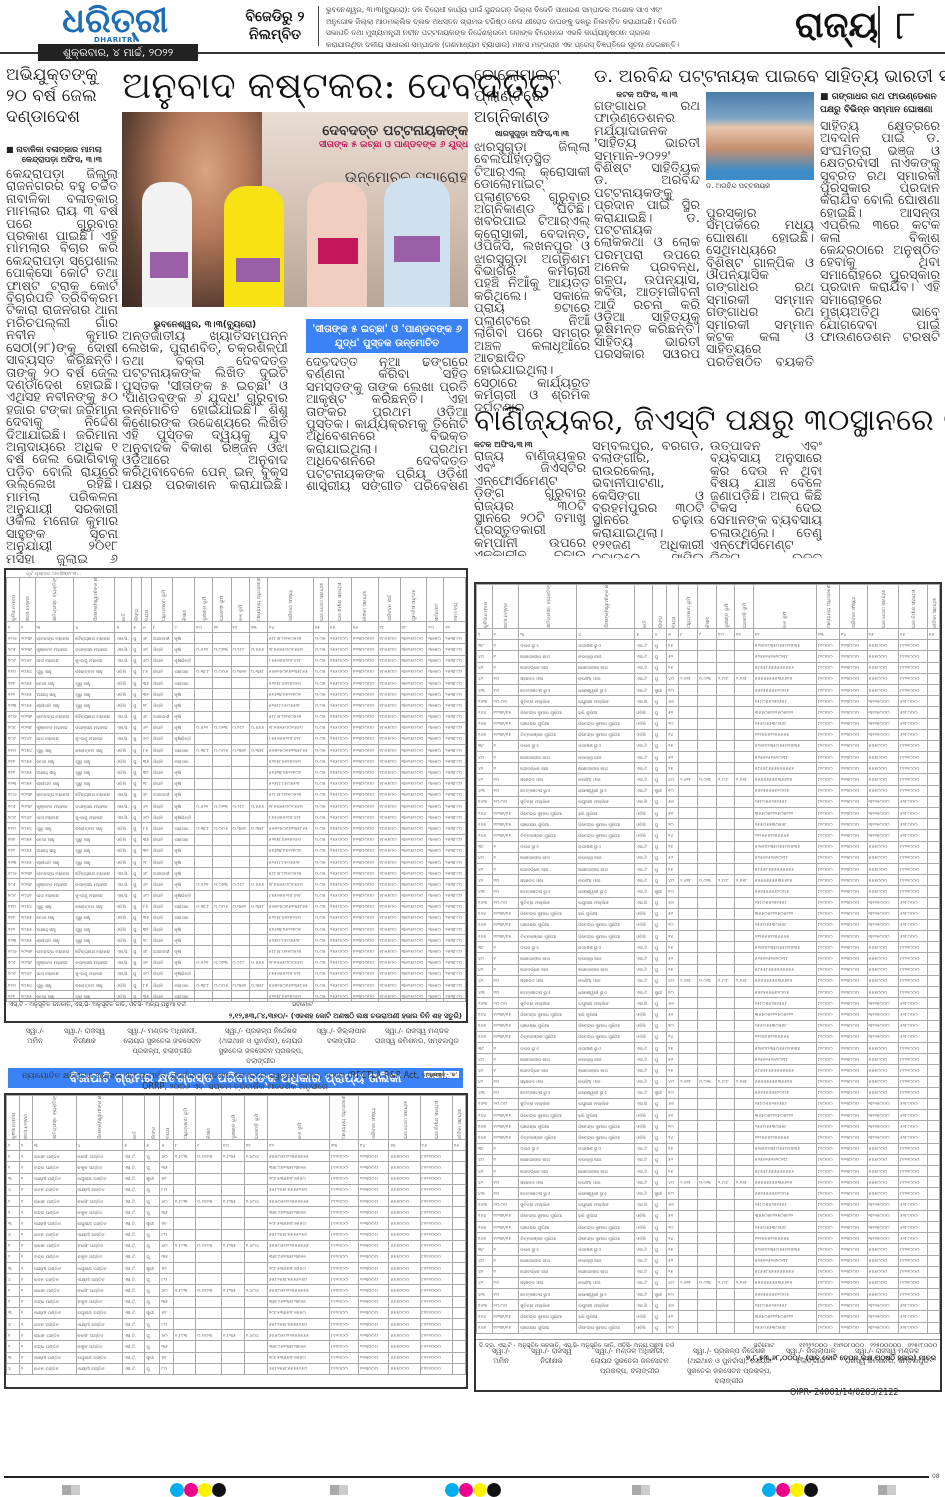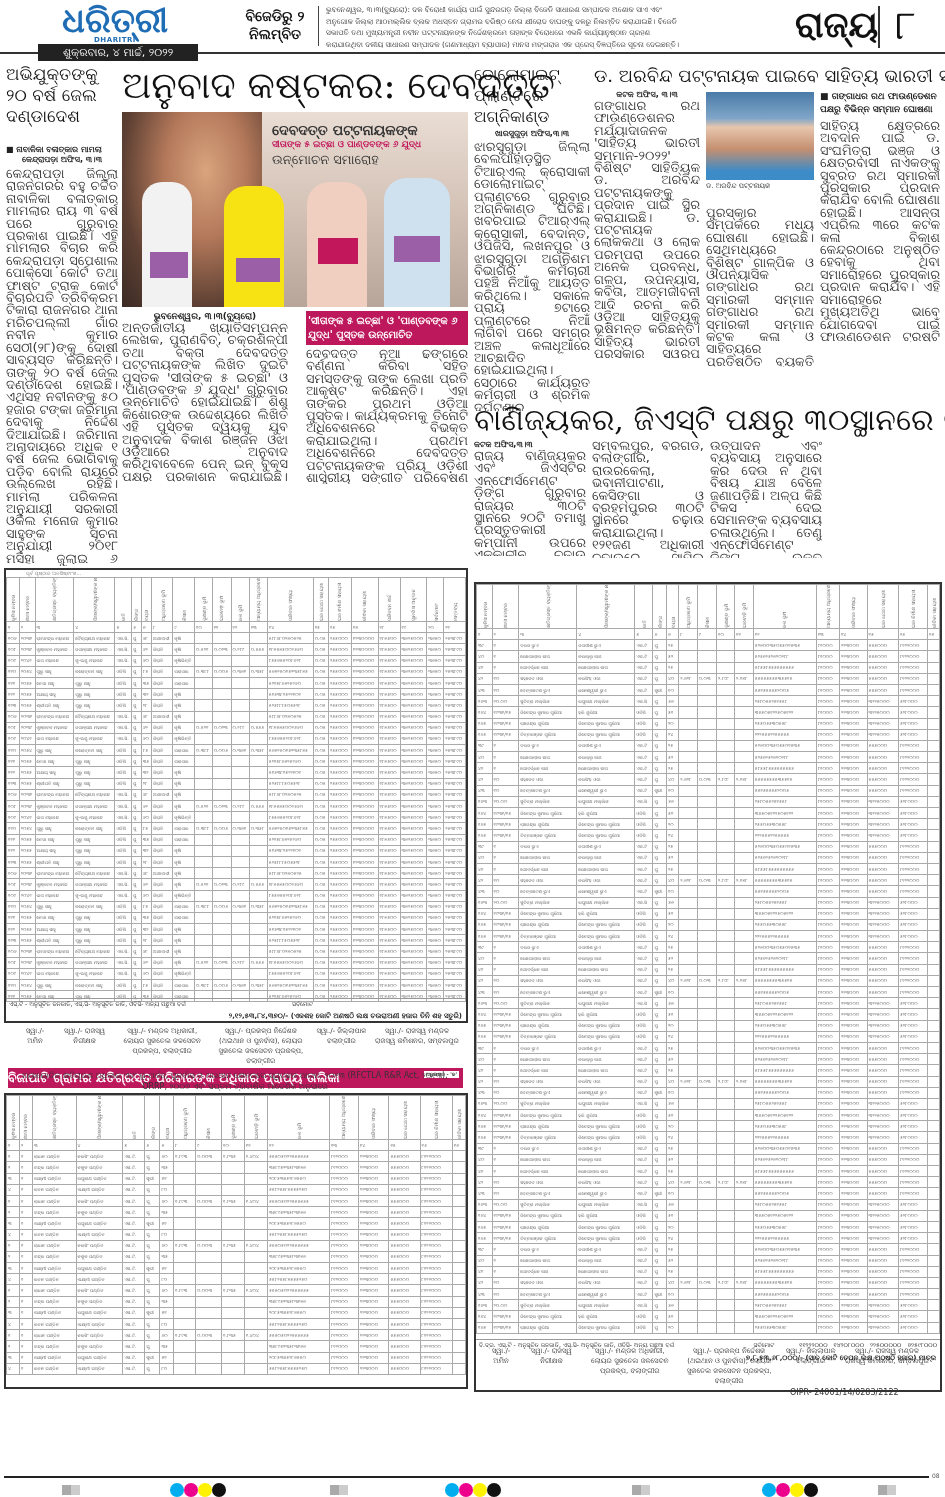--- a/index.html
+++ b/index.html
@@ -14,21 +14,21 @@
 .flash{left:240px;top:7px;width:70px;font-size:14px;font-weight:bold;text-align:center;line-height:18px;color:#111}
 .flash-sep{left:318px;top:6px;width:1px;height:40px;background:#444}
 .flash-text{left:326px;top:4px;width:360px;font-size:7.3px;line-height:11.5px;color:#333}
 .section{left:795px;top:4px;width:80px;font-size:36px;font-weight:bold;color:#111;line-height:42px}
 .section-sep{left:878px;top:6px;width:2px;height:42px;background:#333}
 .page-no{left:895px;top:2px;font-size:40px;color:#111;line-height:46px}
 .headline{font-family:"DejaVu Serif",serif;color:#111;font-weight:normal}
 .body-text{font-size:13px;line-height:12.4px;color:#333;text-align:justify;overflow:hidden}
 .byline{font-size:8px;font-weight:bold;text-align:center;color:#222}
 .photo{background:linear-gradient(180deg,#e9ddd4 0%,#d4c2b6 50%,#b8a59a 100%);overflow:hidden}
-.banner-dark{background:#be185d;color:#fff;}
+.banner-dark{background:#3b82f6;color:#fff;text-align:center}
 .table-box{border:2px solid #333;background:#fff;overflow:hidden}
 table.grid{border-collapse:collapse;width:100%;font-size:4.6px;color:#555}
 table.grid td,table.grid th{border:1px solid #aaa;padding:0 1px;height:11.2px;white-space:nowrap;overflow:hidden}
 table.grid th{height:44px;font-weight:normal;writing-mode:vertical-rl;transform:rotate(180deg);text-align:left;font-size:5px}
 .sig-row{display:flex;justify-content:space-between;font-size:7px;color:#333;text-align:center;line-height:10px}
 .cmyk{position:absolute;width:14px;height:14px;border-radius:50%}
 .gray{position:absolute;width:18px;height:10px;background:linear-gradient(90deg,#aaa 50%,#ccc 50%)}
 </style>
 </head>
 <body>
@@ -50,35 +50,35 @@
   <div class="headline" style="font-size:17px;line-height:21px">ଅଭିଯୁକ୍ତଙ୍କୁ ୨୦ ବର୍ଷ ଜେଲ ଦଣ୍ଡାଦେଶ</div>
   <div style="font-size:8px;font-weight:bold;margin-top:18px">■ ନାବାଳିକା ବଳାତ୍କାର ମାମଲା</div>
   <div class="byline">କେନ୍ଦ୍ରାପଡ଼ା ଅଫିସ, ୩।୩</div>
   <div class="body-text" style="height:398px;margin-top:3px">କେନ୍ଦ୍ରାପଡ଼ା ଜିଲ୍ଲା ରାଜନଗରର ବହୁ ଚର୍ଚ୍ଚିତ ନାବାଳିକା ବଳାତ୍କାର ମାମଲାର ରାୟ ୩ ବର୍ଷ ପରେ ଗୁରୁବାର ପ୍ରକାଶ ପାଇଛି। ଏହି ମାମଲାର ବିଚାର କରି କେନ୍ଦ୍ରାପଡ଼ା ସ୍ପେଶାଲ ପୋକ୍‌ସୋ କୋର୍ଟ ତଥା ଫାଷ୍ଟ ଟ୍ରାକ କୋର୍ଟ ବିଚାରପତି ତ୍ରିବିକ୍ରମ ଟିକାରା ରାଜନଗର ଥାନା ମରିଚପଲ୍ଲୀ ଗାଁର ନବୀନ କୁମାର ସେଠୀ(୨୮)ଙ୍କୁ ଦୋଷୀ ସାବ୍ୟସ୍ତ କରିଛନ୍ତି। ତାଙ୍କୁ ୨୦ ବର୍ଷ ଜେଲ ଦଣ୍ଡାଦେଶ ହୋଇଛି। ଏଥିସହ ନବୀନଙ୍କୁ ୫୦ ହଜାର ଟଙ୍କା ଜରିମାନା ଦେବାକୁ ନିର୍ଦ୍ଦେଶ ଦିଆଯାଇଛି। ଜରିମାନା ଅନାଦାୟରେ ଅଧିକ ୧ ବର୍ଷ ଜେଲ ଭୋଗିବାକୁ ପଡ଼ିବ ବୋଲି ରାୟରେ ଉଲ୍ଲେଖ ରହିଛି। ମାମଲା ପରିକଳନା ଅନୁଯାୟୀ ସରକାରୀ ଓକିଲ ମନୋଜ କୁମାର ସାହୁଙ୍କ ସୂଚନା ଅନୁଯାୟୀ ୨୦୧୮ ମସିହା ଜୁଲାଇ ୬ ଅପରାହ୍ନ ୩ଟାରେ ନାବାଳିକା ଜଣକ ଶୁଖୁଥିବା ଲୁଗା ଗୋଟାଇବାକୁ ନିକଟସ୍ଥ ପୋଖରୀ କୂଳକୁ ଯାଇଥିଲେ। ଏହି ସମୟରେ ଅଭିଯୁକ୍ତ ନବୀନ ପାଡ଼ିତା ନାବାଳିକାଙ୍କ ମୁହଁରେ ଲୁଗା ବାନ୍ଧି ନିକଟସ୍ଥ ଏକ ଗୁହାଳ ଘରକୁ ନେଇ ବଳାତ୍କାର କରିଥିଲେ। ଏ ନେଇ ପୀଡ଼ିତାଙ୍କ ପକ୍ଷରୁ ଥାନାରେ କରାଯାଇଥିବା ଅଭିଯୋଗକୁ ଭିତ୍ତିକରି ନଂ. ୨୦/୧୮ରେ ମାମଲା ରୁଜୁ ହୋଇଥିଲା।</div>
 </div>
 
 <div class="abs" style="left:122px;top:64px;width:346px">
   <div class="headline" style="font-size:37px;line-height:44px;text-align:center;white-space:nowrap">ଅନୁବାଦ କଷ୍ଟକର: ଦେବଦତ୍ତ</div>
   <div class="photo" style="position:relative;width:346px;height:195px;margin-top:4px">
     <div style="position:absolute;left:0;top:0;width:140px;height:195px;background:radial-gradient(ellipse at 60% 30%,#d9a47e 0%,#b3785a 35%,#5d4033 70%,#3a2a24 100%)"></div>
-    <div style="position:absolute;left:150px;top:10px;width:196px;text-align:left">
+    <div style="position:absolute;left:150px;top:10px;width:196px;text-align:right">
       <div style="font-size:14px;color:#333;font-weight:bold">ଦେବଦତ୍ତ ପଟ୍ଟନାୟକଙ୍କ</div>
       <div style="font-size:9px;color:#c2185b;font-weight:bold">ସୀତାଙ୍କ ୫ ଇଚ୍ଛା ଓ ପାଣ୍ଡବଙ୍କ ୬ ଯୁଦ୍ଧ</div>
-      <div style="font-size:13px;color:#333;margin-top:2px">ଉନ୍ମୋଚନ ସମାରୋହ</div>
+      <div style="font-size:15px;color:#333;margin-top:18px">ଉନ୍ମୋଚନ ସମାରୋହ</div>
     </div>
     <div style="position:absolute;left:20px;top:70px;width:50px;height:125px;background:#f2f2f2;border-radius:20px 20px 0 0"></div>
     <div style="position:absolute;left:102px;top:74px;width:60px;height:121px;background:#f7e214;border-radius:22px 22px 0 0"></div>
     <div style="position:absolute;left:185px;top:70px;width:60px;height:125px;background:#f1cfc0;border-radius:22px 22px 0 0"></div>
     <div style="position:absolute;left:262px;top:66px;width:66px;height:129px;background:#cfe0ee;border-radius:22px 22px 0 0"></div>
     <div style="position:absolute;left:28px;top:140px;width:38px;height:26px;background:#9b5fa8"></div>
     <div style="position:absolute;left:114px;top:146px;width:44px;height:24px;background:#9b5fa8"></div>
     <div style="position:absolute;left:196px;top:126px;width:40px;height:26px;background:#c2185b"></div>
     <div style="position:absolute;left:272px;top:124px;width:46px;height:26px;background:#9b5fa8"></div>
   </div>
-  <div style="display:flex;gap:18px;margin-top:4px">
+  <div style="display:flex;gap:18px;margin-top:12px">
     <div style="width:172px">
       <div class="byline" style="font-size:9px">ଭୁବନେଶ୍ୱର, ୩।୩(ବ୍ୟୁରୋ)</div>
       <div class="body-text" style="height:160px">ଅନ୍ତର୍ଜାତୀୟ ଖ୍ୟାତିସମ୍ପନ୍ନ ଲେଖକ, ପୁରାଣବିତ୍, ଚକ୍ରଶିଳ୍ପୀ ତଥା ବକ୍ତା ଦେବଦତ୍ତ ପଟ୍ଟନାୟକଙ୍କ ଲିଖିତ ଦୁଇଟି ପୁସ୍ତକ 'ସୀତାଙ୍କ ୫ ଇଚ୍ଛା' ଓ 'ପାଣ୍ଡବଙ୍କ ୬ ଯୁଦ୍ଧ' ଗୁରୁବାର ଉନ୍ମୋଚିତ ହୋଇଯାଇଛି। ଶିଶୁ କିଶୋରଙ୍କ ଉଦ୍ଦେଶ୍ୟରେ ଲିଖିତ ଏହି ପୁସ୍ତକ ଦ୍ୱୟକୁ ଯୁବ ଅନୁବାଦକ ବିକାଶ ରଞ୍ଜନ ଓଝା ଓଡ଼ିଆରେ ଅନୁବାଦ କରିଥିବାବେଳେ ପେନ୍ ଇନ୍ ବୁକ୍ସ ପକ୍ଷରୁ ପ୍ରକାଶନ କରାଯାଇଛି। ସୂଚନା ଭବନଠାରେ ଆୟୋଜିତ ଏକ ସ୍ୱତନ୍ତ୍ର କାର୍ଯ୍ୟକ୍ରମରେ ଏହି ଦୁଇଟି ପୁସ୍ତକକୁ କଥାଶିଳ୍ପୀ ତଥା ଶିଶୁ ସାହିତ୍ୟିକ ଦାଶ ବେନହୁର ଉନ୍ମୋଚନ କରିଥିଲେ। ଏଥିରେ ପେନ୍ ଇନ୍ ବୁକ୍ସର ନିର୍ଦ୍ଦେଶକ ଶୁଭ୍ରାଂଶୁ ପଣ୍ଡା ଓ ବିକାଶ ରଞ୍ଜନ ଓଝା ମଧ୍ୟ ଉପସ୍ଥିତ ଥିଲେ। ଏହି ଅବସରରେ ଦେବଦତ୍ତ କହିଲେ, ଯେ କୌଣସି ଭାଷାକୁ ଅନୁବାଦ କରିବା କଷ୍ଟକର। ଓଡ଼ିଆ, ଇଂଲିଶ ଆଦି ଭାଷାର କୋଟେଟି ଶବ୍ଦର ଉଦାହରଣ ଦେଇ ସେ ତାହାକୁ ବୁଝାଇଥିଲେ। ଦାସ ବେନହୁର କହିଥିଲେ, ପୁରାଣକୁ</div>
     </div>
     <div style="width:168px">
       <div class="banner-dark" style="font-size:10px;font-weight:bold;line-height:14px;padding:3px 2px">'ସୀତାଙ୍କ ୫ ଇଚ୍ଛା' ଓ 'ପାଣ୍ଡବଙ୍କ ୬ ଯୁଦ୍ଧ' ପୁସ୍ତକ ଉନ୍ମୋଚିତ</div>
       <div class="body-text" style="height:136px;margin-top:3px">ଦେବଦତ୍ତ ନୂଆ ଢଙ୍ଗରେ ବର୍ଣ୍ଣନା କରିବା ସହିତ ସମସ୍ତଙ୍କୁ ତାଙ୍କ ଲେଖା ପ୍ରତି ଆକୃଷ୍ଟ କରିଛନ୍ତି। ଏହା ତାଙ୍କର ପ୍ରଥମ ଓଡ଼ିଆ ପୁସ୍ତକ। କାର୍ଯ୍ୟକ୍ରମକୁ ତିନୋଟି ଅଧିବେଶନରେ ବିଭକ୍ତ କରାଯାଇଥିଲା। ପ୍ରଥମ ଅଧିବେଶନରେ ଦେବଦତ୍ତ ପଟ୍ଟନାୟକଙ୍କ ପ୍ରିୟ ଓଡ଼ିଶୀ ଶାସ୍ତ୍ରୀୟ ସଙ୍ଗୀତ ପରିବେଷଣ କରାଯାଇଥିଲା। କଣ୍ଠରେ ପ୍ରତୀକ ପଟ୍ଟନାୟକ ଓ ମର୍ଦ୍ଦଳରେ ସୌମ୍ୟରଞ୍ଜନ ନାୟକ ଥିଲେ। ଦ୍ୱିତୀୟ ଅଧିବେଶନରେ ପୁସ୍ତକ ଉନ୍ମୋଚନ କରାଯାଇଥିଲା। ତୃତୀୟ ଅଧିବେଶରେ ଏକ ପ୍ରଶ୍ନୋତ୍ତର କାର୍ଯ୍ୟକ୍ରମ ଆୟୋଜିତ ହୋଇଥିଲା। ଏଥିରେ ଦେବଦତ୍ତଙ୍କୁ କବି ତଥା ପ୍ରଶାନ୍ତ ହୋତା ଓ ଲେଖିକା ପଞ୍ଚମୀ ମାନୁ ଉଭିଲ ପ୍ରଶ୍ନ ପଚାରିଥିଲେ। ତାଙ୍କ ଲେଖା, ଓଡ଼ିଶା ସମ୍ପର୍କ, ଭବିଷ୍ୟତ ଯୋଜନା ସମେତ ବିଭିନ୍ନ ପ୍ରସଙ୍ଗରେ ଆଲୋଚନା ହୋଇଥିଲା।</div>
     </div>
   </div>
 </div>

